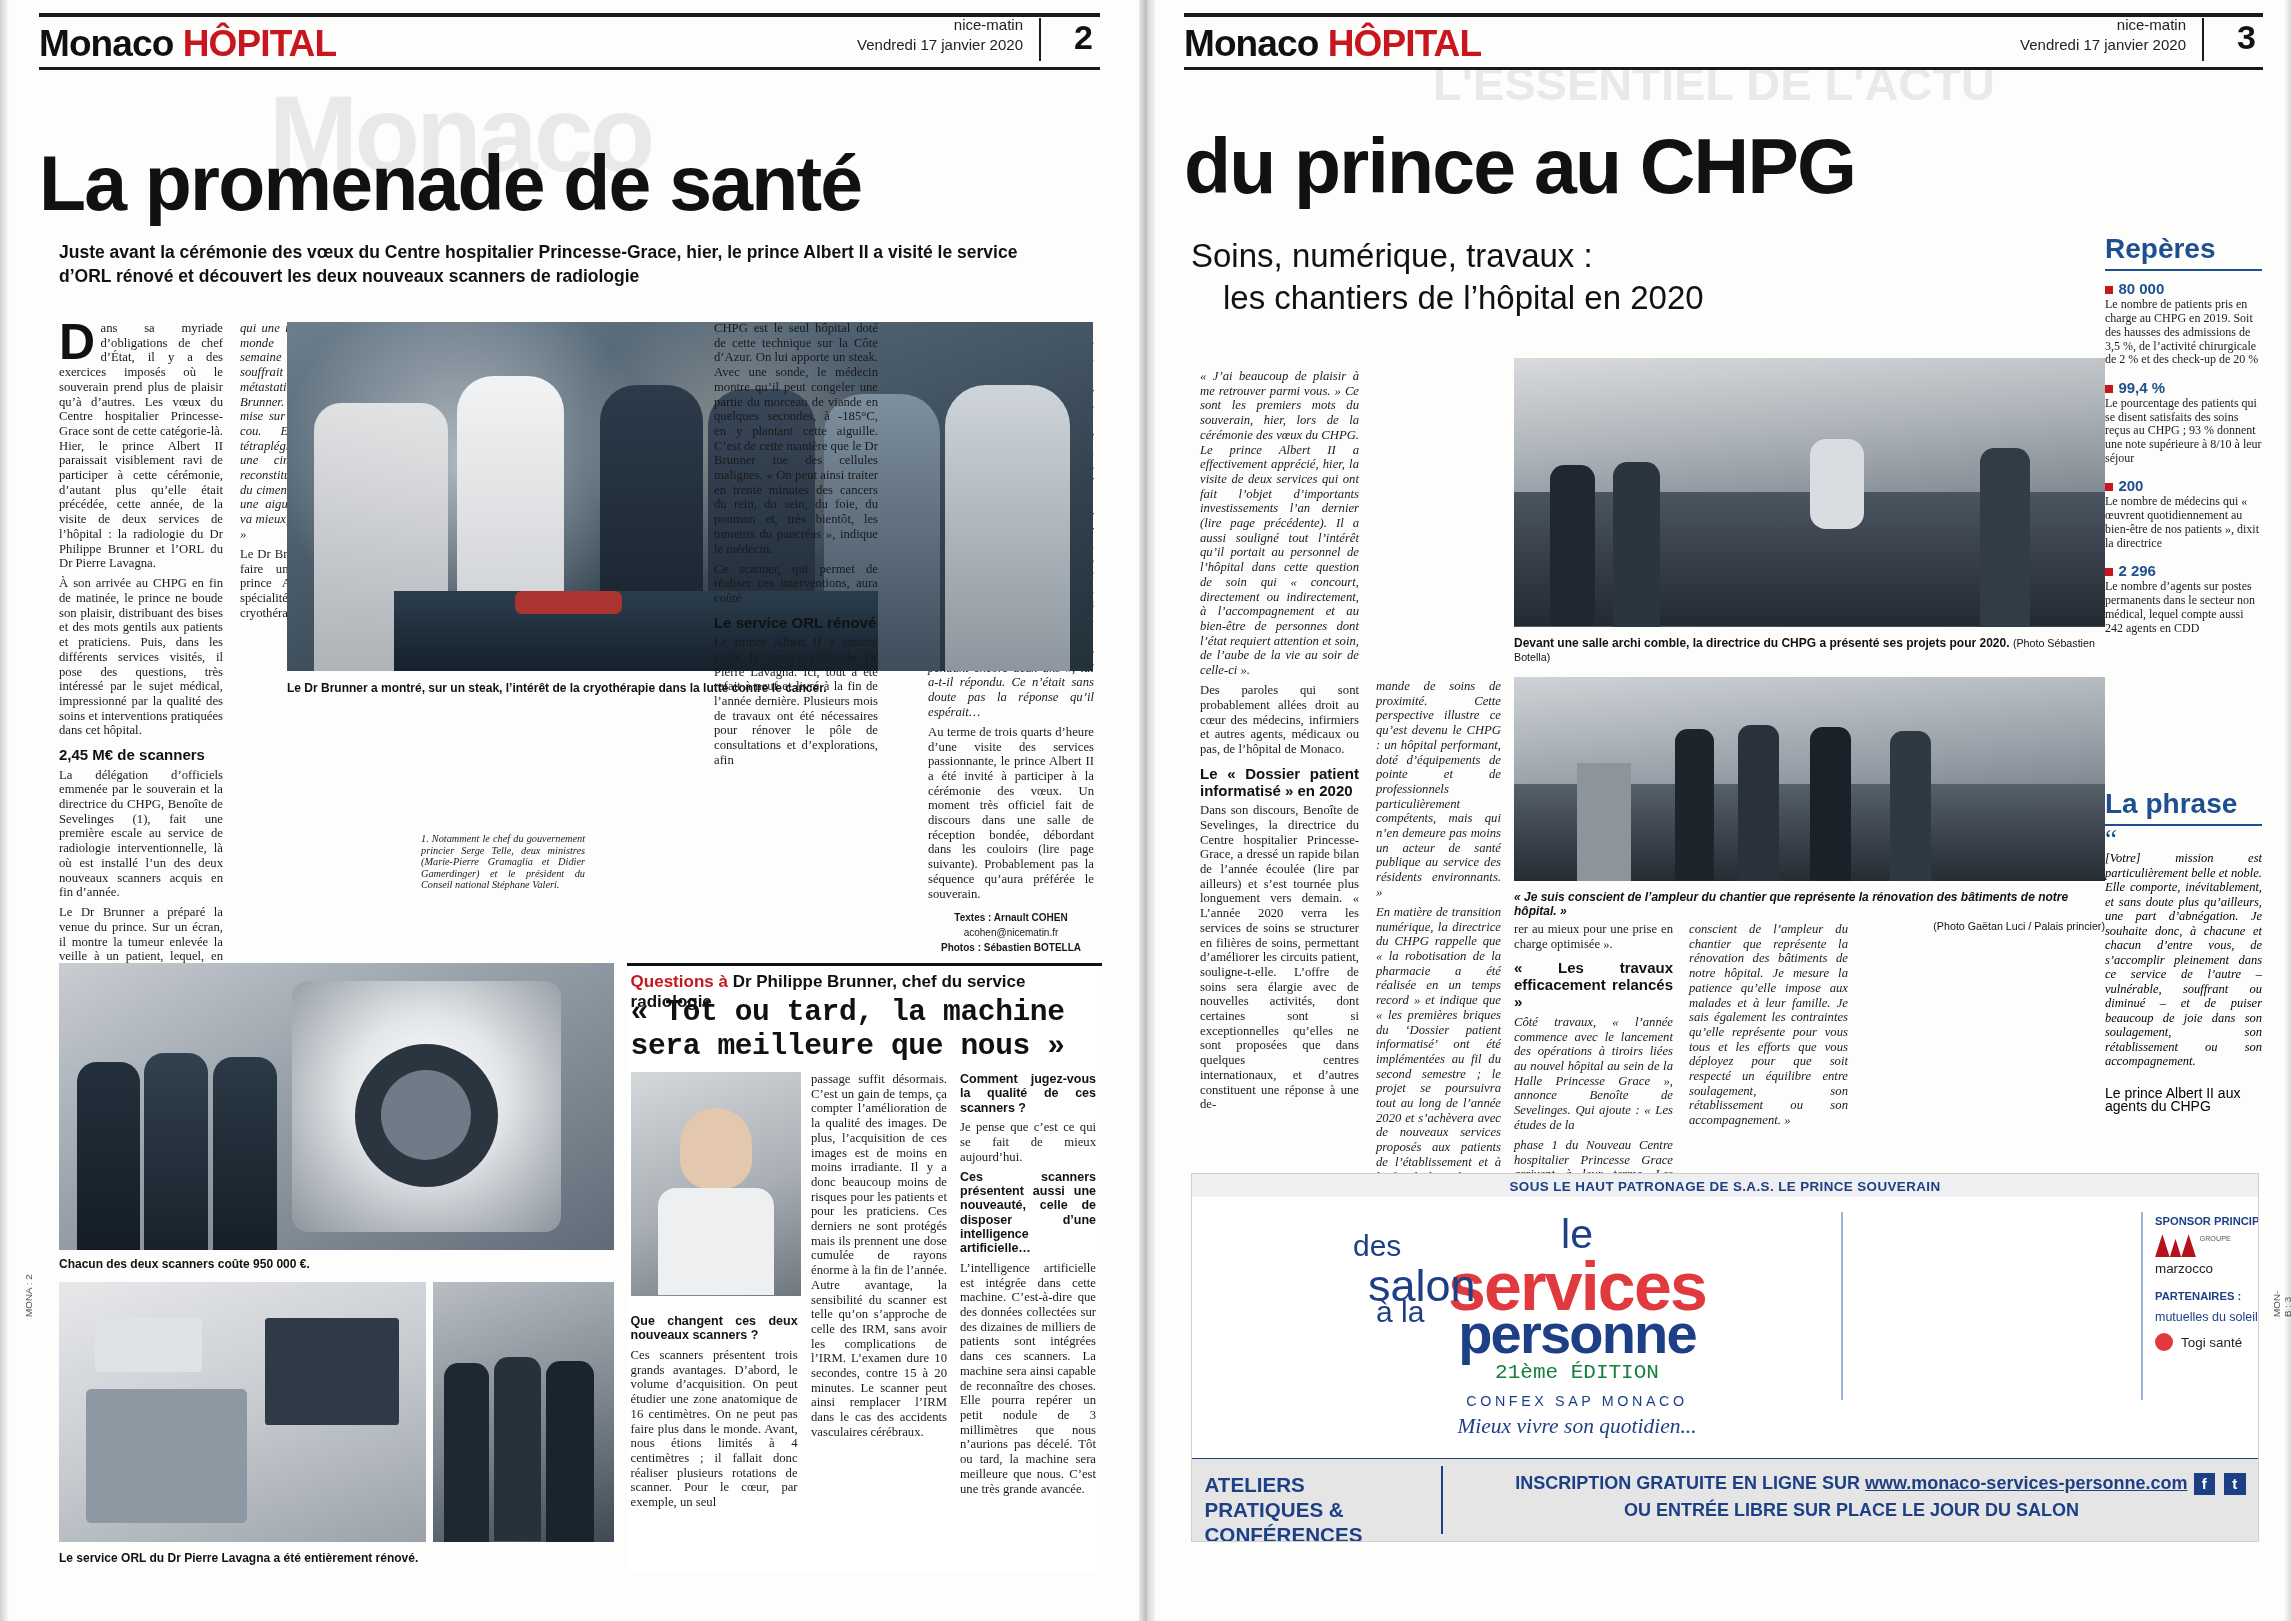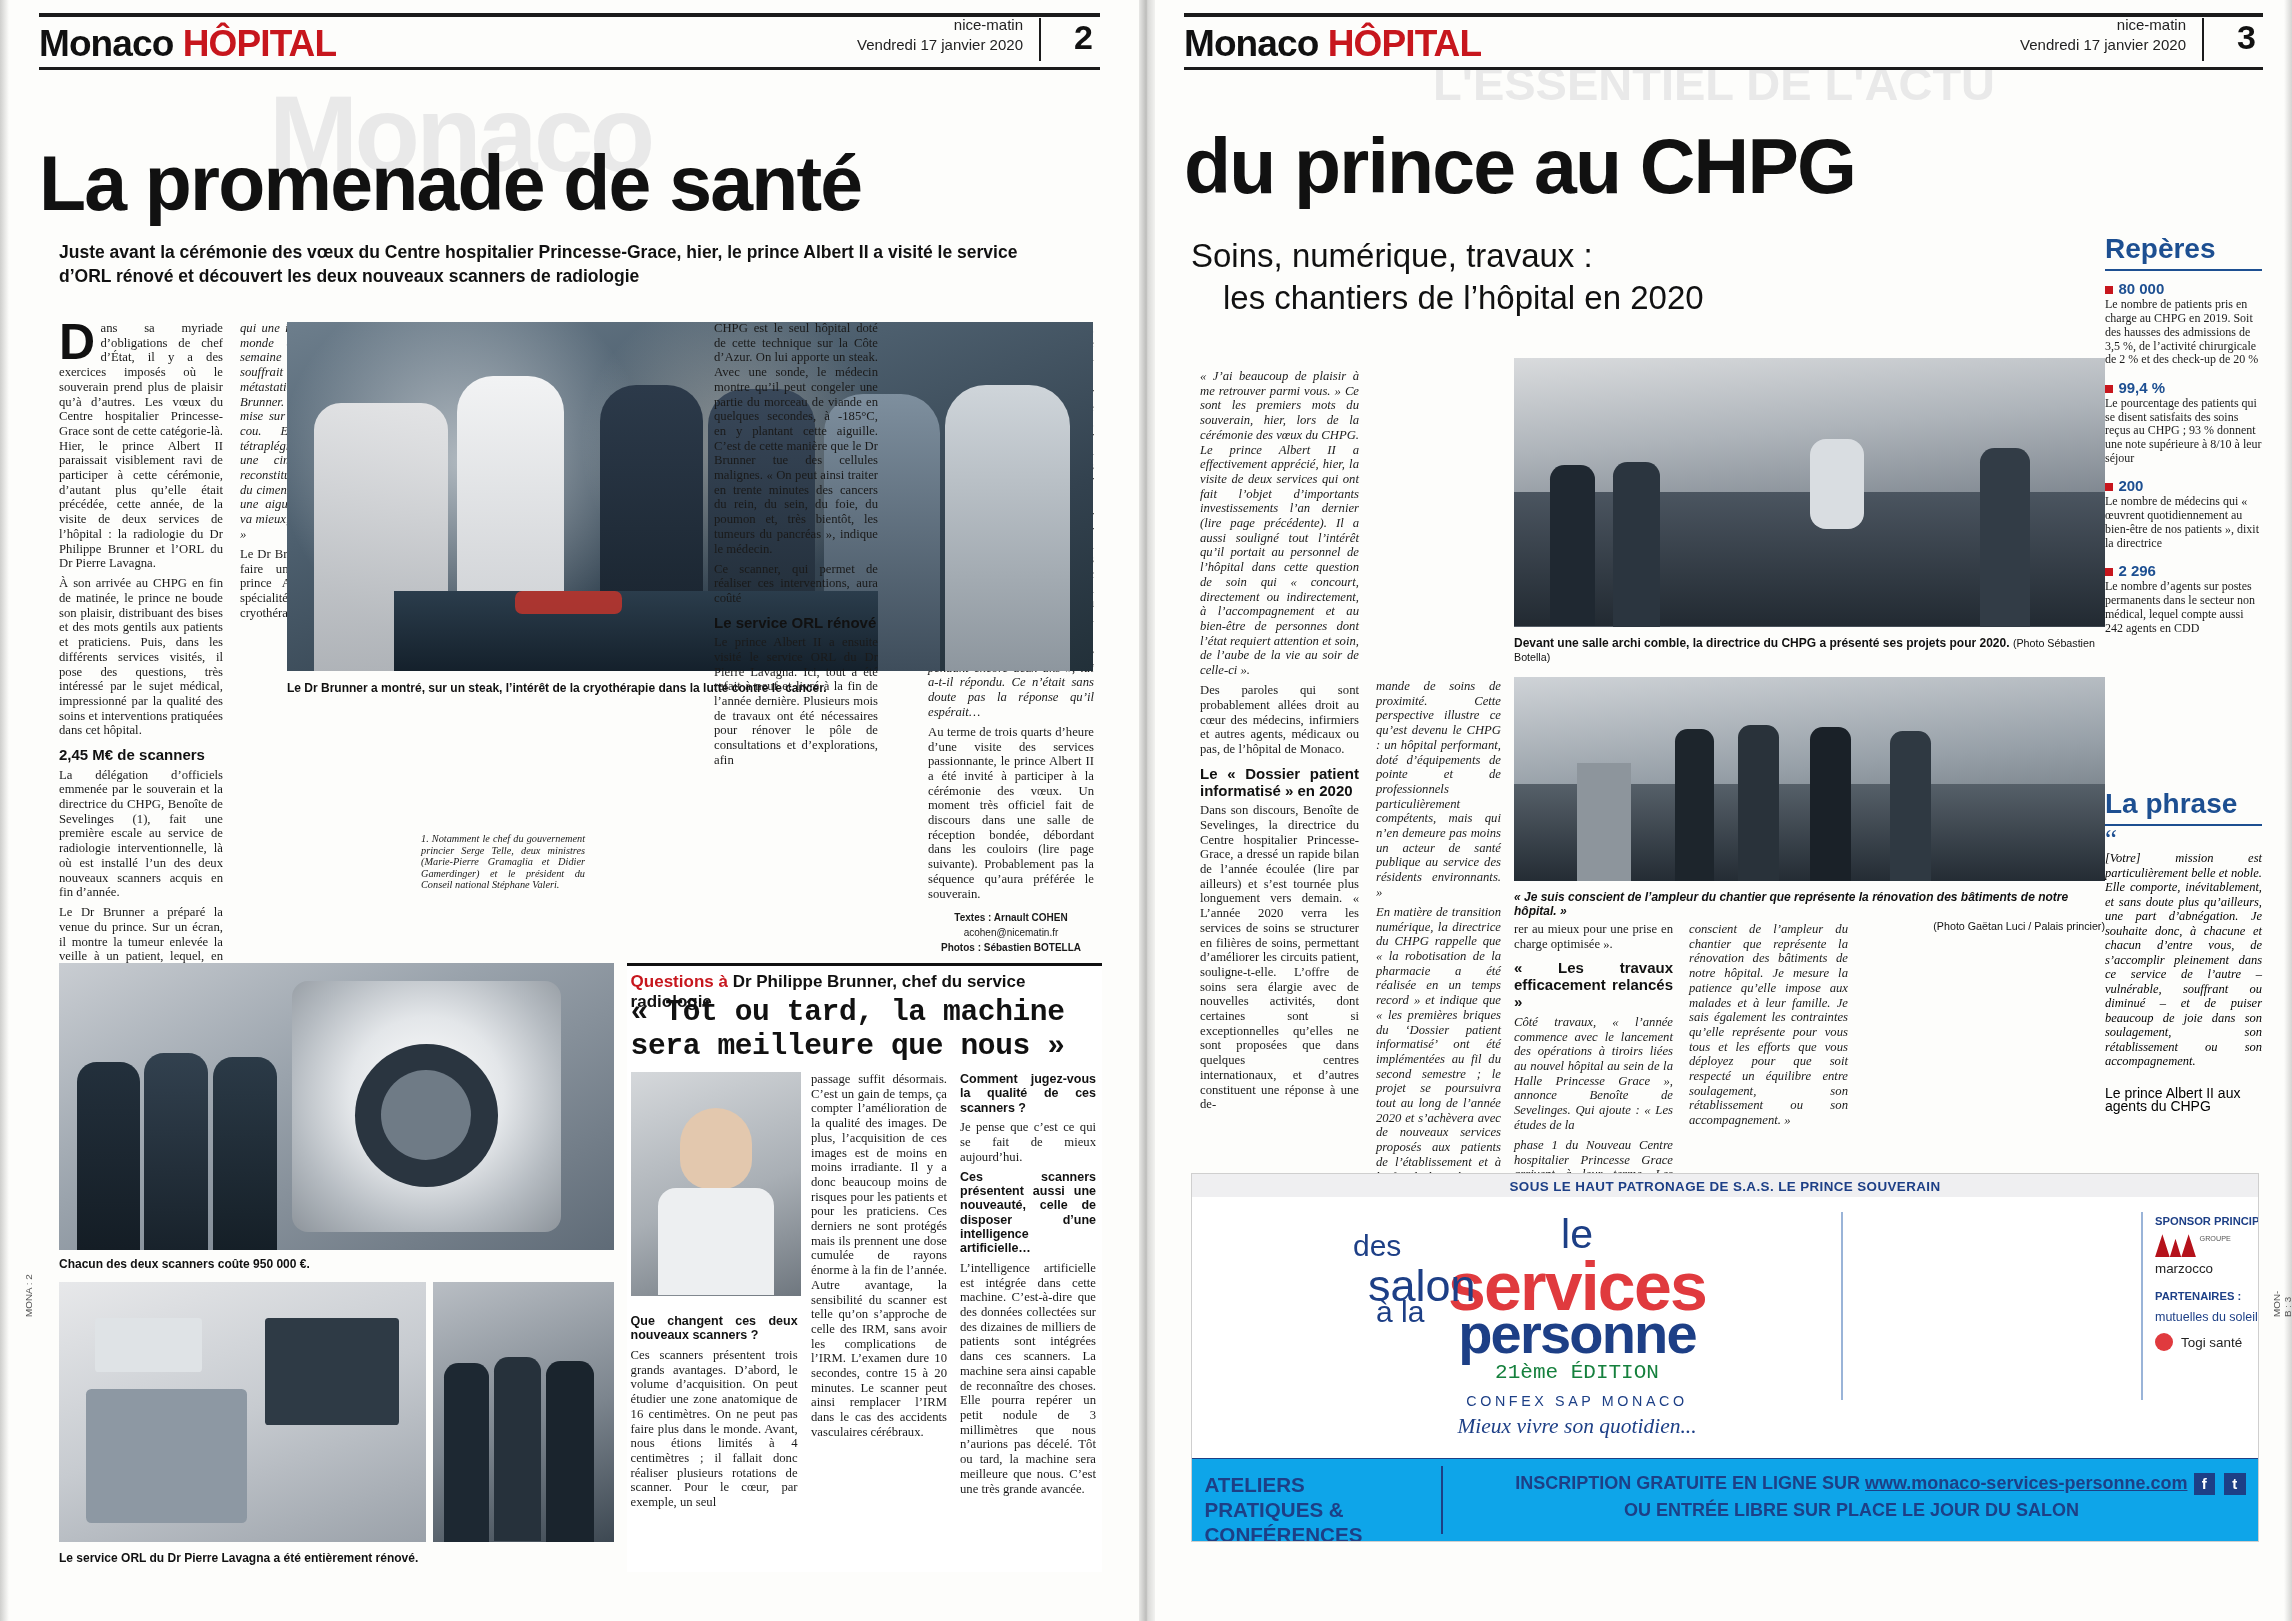--- a/index.html
+++ b/index.html
@@ -101,21 +101,21 @@
   .ad-confex{font-family:"Liberation Sans",sans-serif;font-size:14.3px;letter-spacing:3.6px;color:#1d3f86;margin-top:9px;}
   .ad-slogan{font-family:"Liberation Serif",serif;font-style:italic;font-size:21.5px;color:#1d3f86;margin-top:5.4px;}
   .ad-date{position:absolute;left:663px;top:54px;width:269px;text-align:center;color:#1d3f86;}
   .ad-date .d1{font-family:"Liberation Sans",sans-serif;font-weight:bold;font-size:32px;background:#d9e6f5;padding:3.6px 0;}
   .ad-date .d2{font-family:"Liberation Sans",sans-serif;font-weight:bold;font-size:22.4px;line-height:27px;margin-top:9px;}
   .ad-date .d3{font-family:"Liberation Sans",sans-serif;font-weight:bold;font-size:30px;margin-top:5.4px;}
   .ad-vline{position:absolute;left:649px;top:38px;width:1.8px;height:188px;background:#9ab4d8;}
   .ad-vline2{position:absolute;left:949px;top:38px;width:1.8px;height:188px;background:#9ab4d8;}
   .ad-spons{position:absolute;left:963px;top:41px;width:166px;}
   .ad-spons .lbl{font-family:"Liberation Sans",sans-serif;font-size:11.2px;color:#1d3f86;font-weight:bold;}
-  .ad-bottom{position:absolute;left:0;right:0;bottom:0;height:82px;background:#0ea5e9;border-top:1.8px solid #1d3f86;}
+  .ad-bottom{position:absolute;left:0;right:0;bottom:0;height:82px;background:#e5e5e5;border-top:1.8px solid #1d3f86;}
   .ad-ateliers{position:absolute;left:12.5px;top:12.5px;width:224px;font-family:"Liberation Sans",sans-serif;
      font-weight:bold;font-size:20.6px;line-height:25px;color:#1d3f86;}
   .ad-insc{position:absolute;left:260px;top:10.7px;right:7.2px;text-align:center;
      font-family:"Liberation Sans",sans-serif;font-weight:bold;font-size:18px;line-height:27px;color:#1d3f86;}
   .ad-url{color:#1d3f86;text-decoration:underline;}
   .ad-vdiv{position:absolute;left:249px;top:7.2px;width:1.8px;height:68px;background:#1d3f86;}
 
   .sidecode{position:absolute;font-family:"Liberation Sans",sans-serif;font-size:9.9px;color:#555;
      transform:rotate(-90deg);transform-origin:left top;}
   .greyghost{position:absolute;font-family:"Liberation Sans",sans-serif;font-weight:bold;

